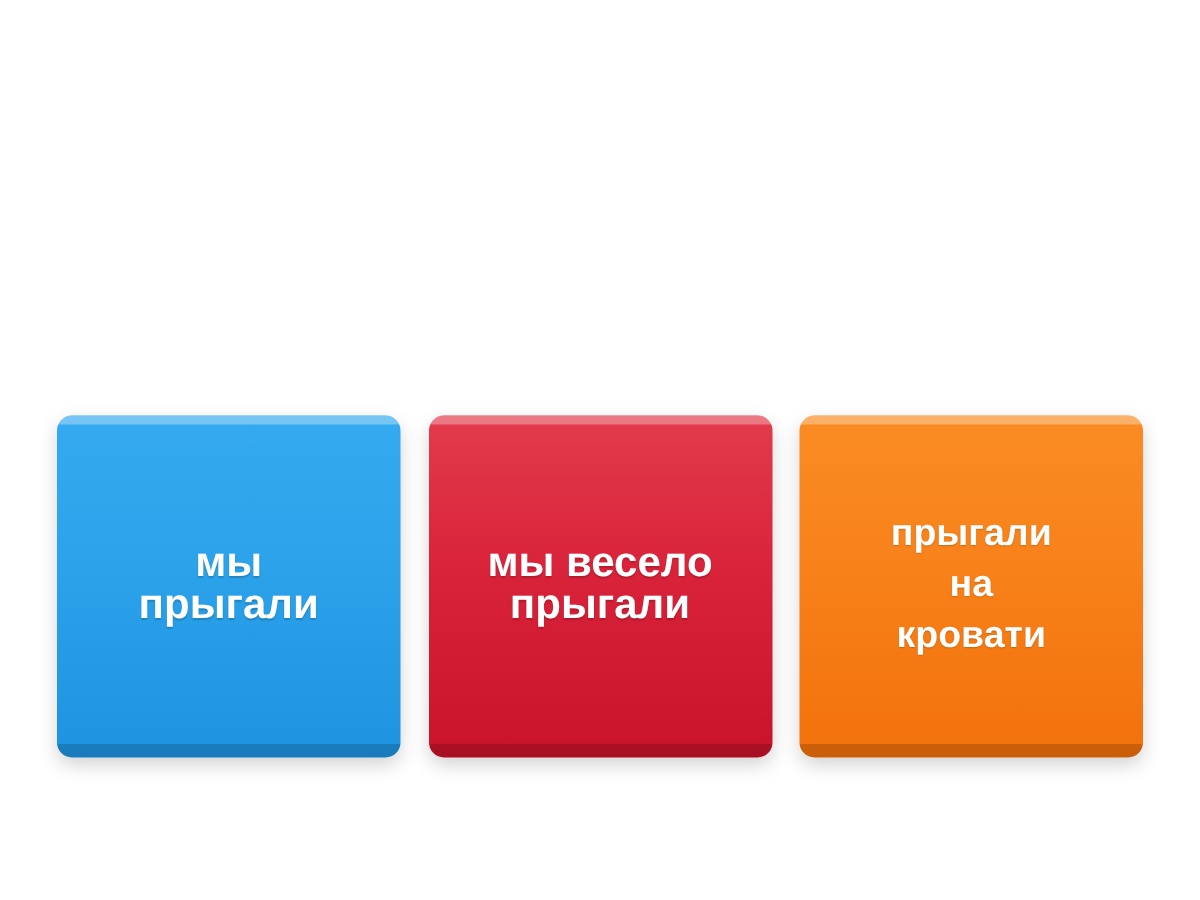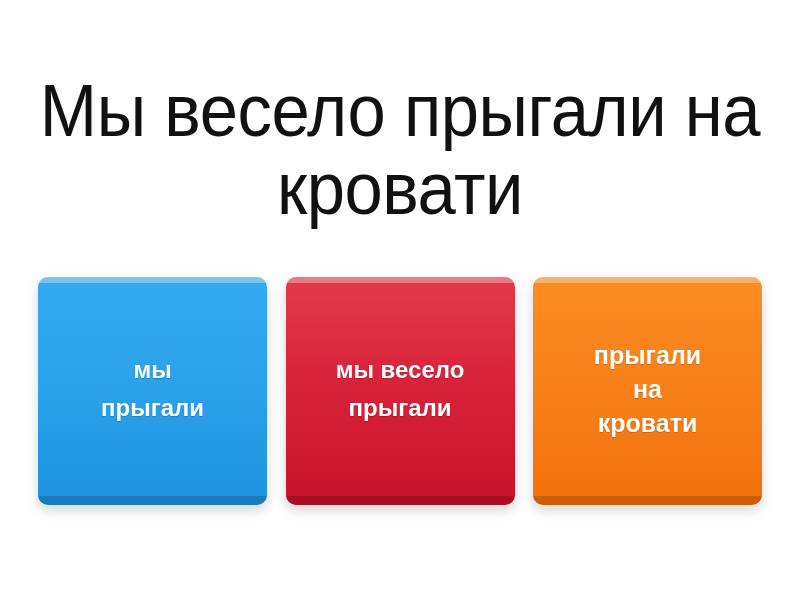--- a/index.html
+++ b/index.html
@@ -104,22 +104,22 @@
     pointer-events: none;
   }
 
   .tile-label {
     position: relative;
     z-index: 2;
     color: #ffffff;
     text-align: center;
     font-family: "Liberation Sans", "DejaVu Sans", sans-serif;
     font-weight: 700;
-    font-size: 24px;
-    line-height: 38px;
+    font-size: 28px;
+    line-height: 28px;
     text-shadow: 0 1px 1px rgba(0,0,0,0.18);
     white-space: pre-line;
   }
 
   .tile-blue {
     background: linear-gradient(to bottom, #35aaf0 0%, #2ba2ea 45%, #1e93e0 100%);
   }
   .tile-red {
     background: linear-gradient(to bottom, #e23b4c 0%, #d9233a 45%, #c9132a 100%);
     align-items: center;
@@ -131,23 +131,20 @@
   .tile-orange .tile-label {
     font-size: 25px;
     line-height: 34px;
   }
 </style>
 </head>
 <body>
 
 <div class="screen">
 
-  <div class="question-area">
-    <h1 class="question-text">Мы весело прыгали на кровати</h1>
-  </div>
 
   <div class="tiles">
 
     <div class="tile tile-blue">
       <span class="tile-label">мы
 прыгали</span>
     </div>
 
     <div class="tile tile-red">
       <span class="tile-label">мы весело

